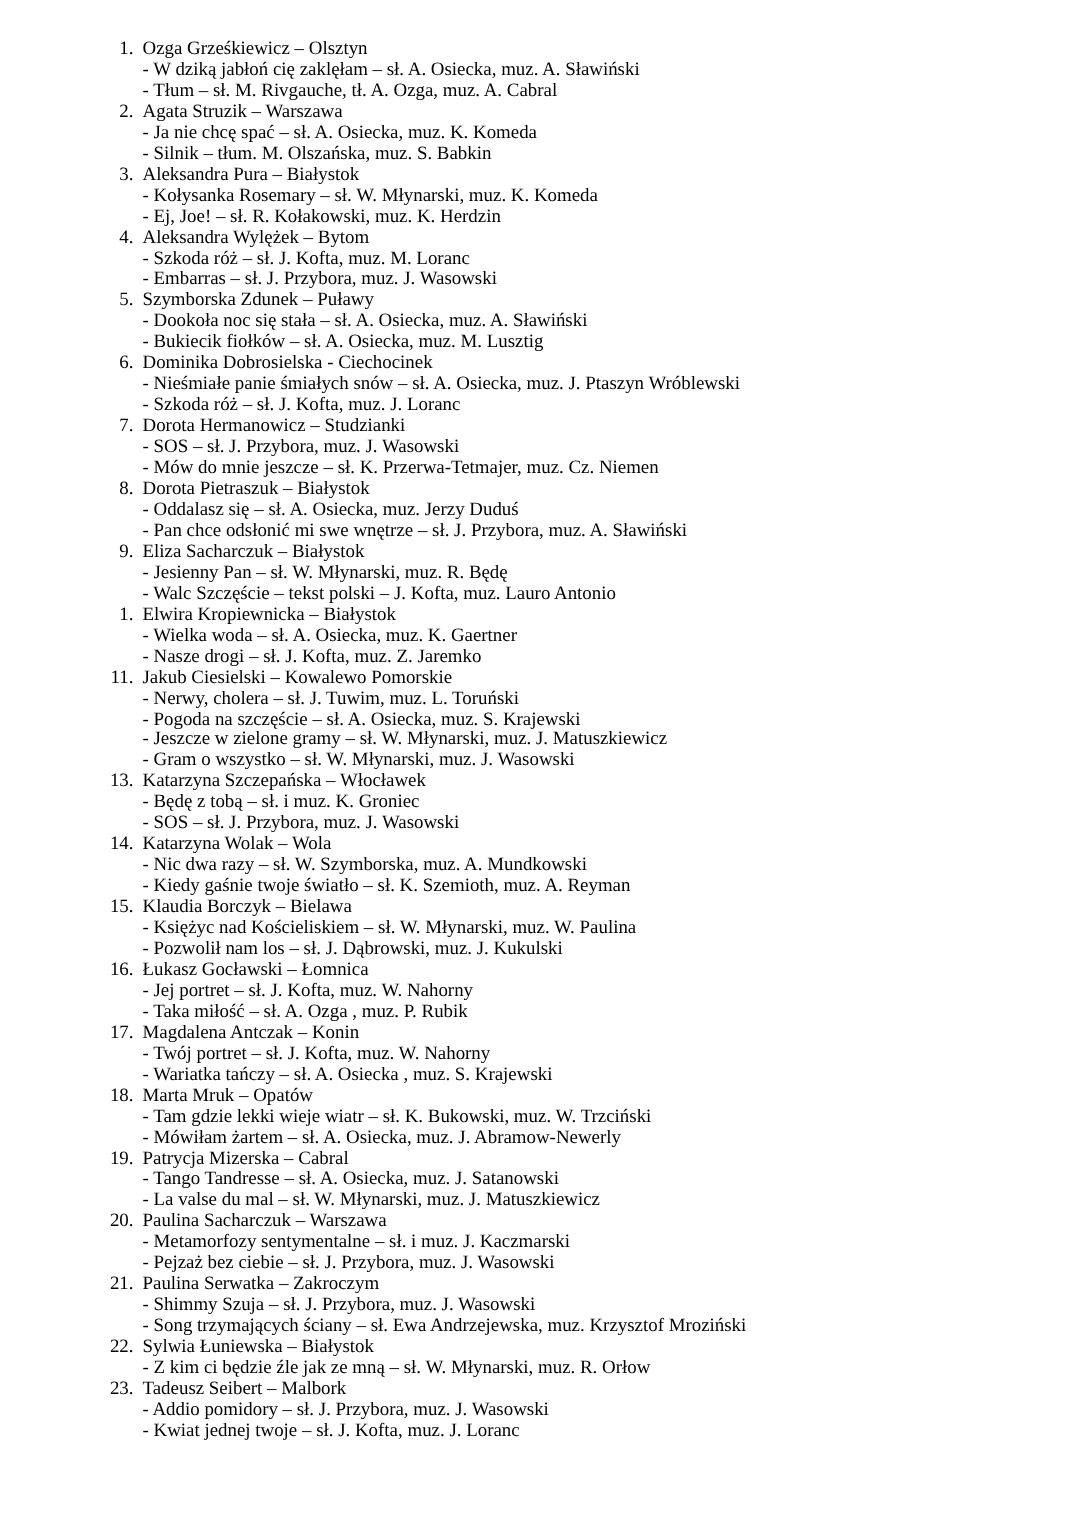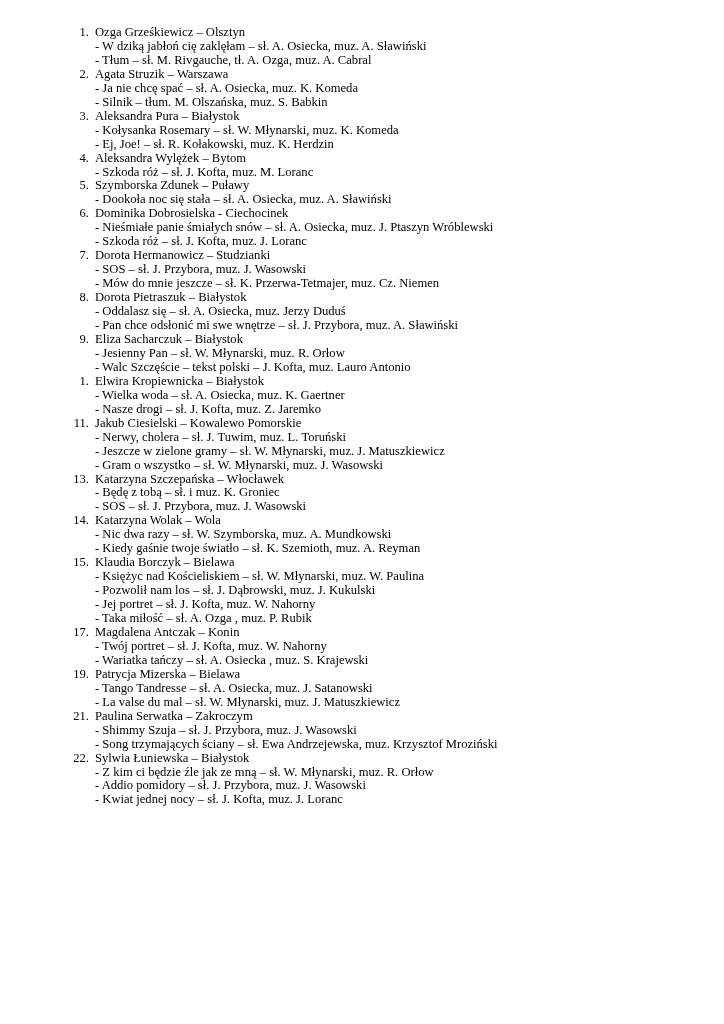--- a/index.html
+++ b/index.html
@@ -60,25 +60,27 @@
 
   <div class="item">
     <div class="line head"><span class="num">3.</span><span class="name">Aleksandra Pura – Białystok</span></div>
     <div class="line song">- Kołysanka Rosemary – sł. W. Młynarski, muz. K. Komeda</div>
     <div class="line song">- Ej, Joe! – sł. R. Kołakowski, muz. K. Herdzin</div>
   </div>
 
   <div class="item">
     <div class="line head"><span class="num">4.</span><span class="name">Aleksandra Wylężek – Bytom</span></div>
     <div class="line song">- Szkoda róż – sł. J. Kofta, muz. M. Loranc</div>
+    <div class="line song">- Embarras – sł. J. Przybora, muz. J. Wasowski</div>
   </div>
 
   <div class="item">
     <div class="line head"><span class="num">5.</span><span class="name">Szymborska Zdunek – Puławy</span></div>
     <div class="line song">- Dookoła noc się stała – sł. A. Osiecka, muz. A. Sławiński</div>
+    <div class="line song">- Bukiecik fiołków – sł. A. Osiecka, muz. M. Lusztig</div>
   </div>
 
   <div class="item">
     <div class="line head"><span class="num">6.</span><span class="name">Dominika Dobrosielska - Ciechocinek</span></div>
     <div class="line song">- Nieśmiałe panie śmiałych snów – sł. A. Osiecka, muz. J. Ptaszyn Wróblewski</div>
     <div class="line song">- Szkoda róż – sł. J. Kofta, muz. J. Loranc</div>
   </div>
 
   <div class="item">
     <div class="line head"><span class="num">7.</span><span class="name">Dorota Hermanowicz – Studzianki</span></div>
@@ -87,33 +89,34 @@
   </div>
 
   <div class="item">
     <div class="line head"><span class="num">8.</span><span class="name">Dorota Pietraszuk – Białystok</span></div>
     <div class="line song">- Oddalasz się – sł. A. Osiecka, muz. Jerzy Duduś</div>
     <div class="line song">- Pan chce odsłonić mi swe wnętrze – sł. J. Przybora, muz. A. Sławiński</div>
   </div>
 
   <div class="item">
     <div class="line head"><span class="num">9.</span><span class="name">Eliza Sacharczuk – Białystok</span></div>
-    <div class="line song">- Jesienny Pan – sł. W. Młynarski, muz. R. Orłow</div>
+    <div class="line song">- Jesienny Pan – sł. W. Młynarski, muz. R. Będę</div>
     <div class="line song">- Walc Szczęście – tekst polski – J. Kofta, muz. Lauro Antonio</div>
   </div>
 
   <div class="item">
     <div class="line head"><span class="num">1.</span><span class="name">Elwira Kropiewnicka – Białystok</span></div>
     <div class="line song">- Wielka woda – sł. A. Osiecka, muz. K. Gaertner</div>
     <div class="line song">- Nasze drogi – sł. J. Kofta, muz. Z. Jaremko</div>
   </div>
 
   <div class="item">
     <div class="line head"><span class="num">11.</span><span class="name">Jakub Ciesielski – Kowalewo Pomorskie</span></div>
     <div class="line song">- Nerwy, cholera – sł. J. Tuwim, muz. L. Toruński</div>
+    <div class="line song">- Pogoda na szczęście – sł. A. Osiecka, muz. S. Krajewski</div>
   </div>
 
   <div class="item">
     <div class="line song">- Jeszcze w zielone gramy – sł. W. Młynarski, muz. J. Matuszkiewicz</div>
     <div class="line song">- Gram o wszystko – sł. W. Młynarski, muz. J. Wasowski</div>
   </div>
 
   <div class="item">
     <div class="line head"><span class="num">13.</span><span class="name">Katarzyna Szczepańska – Włocławek</span></div>
     <div class="line song">- Będę z tobą – sł. i muz. K. Groniec</div>
@@ -126,47 +129,59 @@
     <div class="line song">- Kiedy gaśnie twoje światło – sł. K. Szemioth, muz. A. Reyman</div>
   </div>
 
   <div class="item">
     <div class="line head"><span class="num">15.</span><span class="name">Klaudia Borczyk – Bielawa</span></div>
     <div class="line song">- Księżyc nad Kościeliskiem – sł. W. Młynarski, muz. W. Paulina</div>
     <div class="line song">- Pozwolił nam los – sł. J. Dąbrowski, muz. J. Kukulski</div>
   </div>
 
   <div class="item">
+    <div class="line head"><span class="num">16.</span><span class="name">Łukasz Gocławski – Łomnica</span></div>
     <div class="line song">- Jej portret – sł. J. Kofta, muz. W. Nahorny</div>
     <div class="line song">- Taka miłość – sł. A. Ozga , muz. P. Rubik</div>
   </div>
 
   <div class="item">
     <div class="line head"><span class="num">17.</span><span class="name">Magdalena Antczak – Konin</span></div>
     <div class="line song">- Twój portret – sł. J. Kofta, muz. W. Nahorny</div>
     <div class="line song">- Wariatka tańczy – sł. A. Osiecka , muz. S. Krajewski</div>
   </div>
 
+  <div class="item">
+    <div class="line head"><span class="num">18.</span><span class="name">Marta Mruk – Opatów</span></div>
+    <div class="line song">- Tam gdzie lekki wieje wiatr – sł. K. Bukowski, muz. W. Trzciński</div>
+    <div class="line song">- Mówiłam żartem – sł. A. Osiecka, muz. J. Abramow-Newerly</div>
+  </div>
 
   <div class="item">
-    <div class="line head"><span class="num">19.</span><span class="name">Patrycja Mizerska – Bielawa</span></div>
+    <div class="line head"><span class="num">19.</span><span class="name">Patrycja Mizerska – Cabral</span></div>
     <div class="line song">- Tango Tandresse – sł. A. Osiecka, muz. J. Satanowski</div>
     <div class="line song">- La valse du mal – sł. W. Młynarski, muz. J. Matuszkiewicz</div>
   </div>
 
+  <div class="item">
+    <div class="line head"><span class="num">20.</span><span class="name">Paulina Sacharczuk – Warszawa</span></div>
+    <div class="line song">- Metamorfozy sentymentalne – sł. i muz. J. Kaczmarski</div>
+    <div class="line song">- Pejzaż bez ciebie – sł. J. Przybora, muz. J. Wasowski</div>
+  </div>
 
   <div class="item">
     <div class="line head"><span class="num">21.</span><span class="name">Paulina Serwatka – Zakroczym</span></div>
     <div class="line song">- Shimmy Szuja – sł. J. Przybora, muz. J. Wasowski</div>
     <div class="line song">- Song trzymających ściany – sł. Ewa Andrzejewska, muz. Krzysztof Mroziński</div>
   </div>
 
   <div class="item">
     <div class="line head"><span class="num">22.</span><span class="name">Sylwia Łuniewska – Białystok</span></div>
     <div class="line song">- Z kim ci będzie źle jak ze mną – sł. W. Młynarski, muz. R. Orłow</div>
   </div>
 
   <div class="item">
+    <div class="line head"><span class="num">23.</span><span class="name">Tadeusz Seibert – Malbork</span></div>
     <div class="line song">- Addio pomidory – sł. J. Przybora, muz. J. Wasowski</div>
-    <div class="line song">- Kwiat jednej nocy – sł. J. Kofta, muz. J. Loranc</div>
+    <div class="line song">- Kwiat jednej twoje – sł. J. Kofta, muz. J. Loranc</div>
   </div>
 </div>
 </div>
 
 </body></html>

